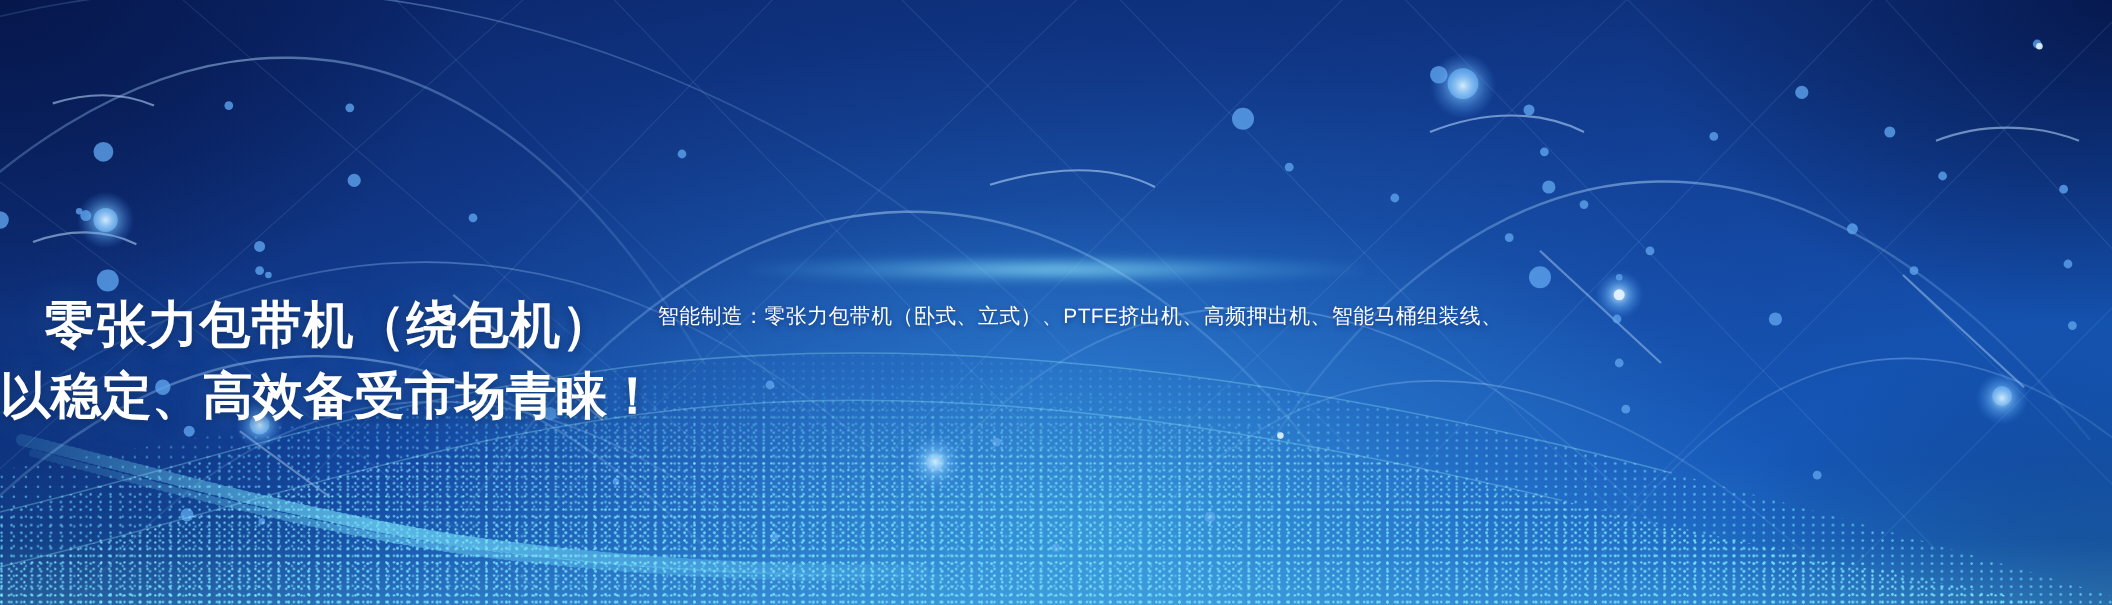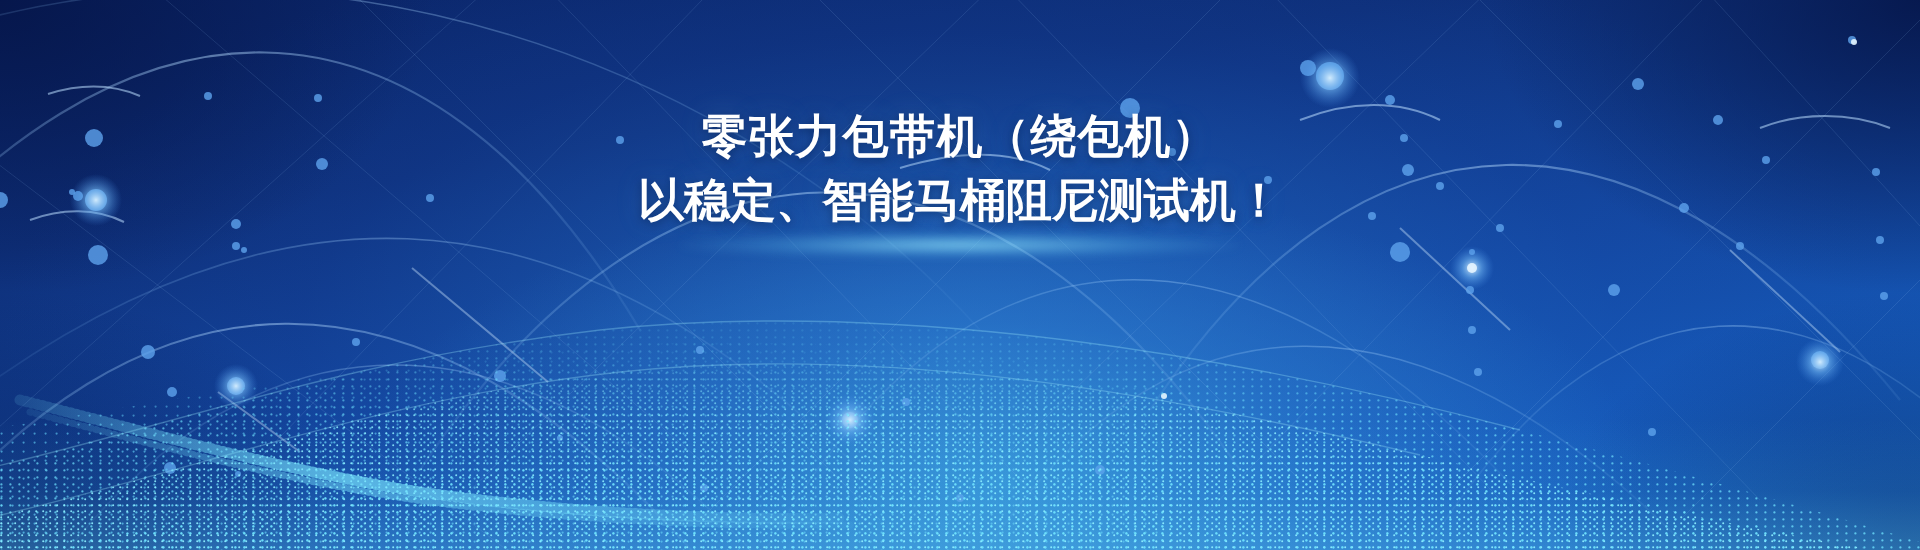--- a/index.html
+++ b/index.html
@@ -32,21 +32,21 @@
   }
 
   .layer { position:absolute; inset:0; }
   svg.layer { display:block; }
 
   
   .content {
     position:absolute;
     left:0; right:0; top:0;
     height:550px;
-    display:flex; flex-direction:column;
+    display:flex; flex-direction:row;
     align-items:center;
     z-index:40;
   }
   .headline {
     margin-top:104px;
     text-align:center;
     color:#ffffff;
     font-size:46px;
     line-height:64px;
     font-weight:bold;
@@ -337,19 +337,20 @@
     <path d="M 30,412 C 150,444 290,482 430,502 C 570,520 710,527 850,525" fill="none" stroke="url(#ribbong)" stroke-width="7" stroke-dasharray="1.2 5" stroke-linecap="round" opacity="0.6"></path>
   </svg>
 
   <div class="bottom-band"></div>
   <div class="center-flare"></div>
   <div class="vignette"></div>
 
   <div class="content">
     <div class="headline">
       <div class="ln1">零张力包带机（绕包机）</div>
-      <div class="ln2">以稳定、智能马桶阻尼测试机！</div>
+      <div class="ln2">以稳定、高效备受市场青睐！</div>
     </div>
     <div class="subtitle">
+      <div>智能制造：零张力包带机（卧式、立式）、PTFE挤出机、高频押出机、智能马桶组装线、</div>
     </div>
   </div>
 
 </div>
 
 </body></html>

